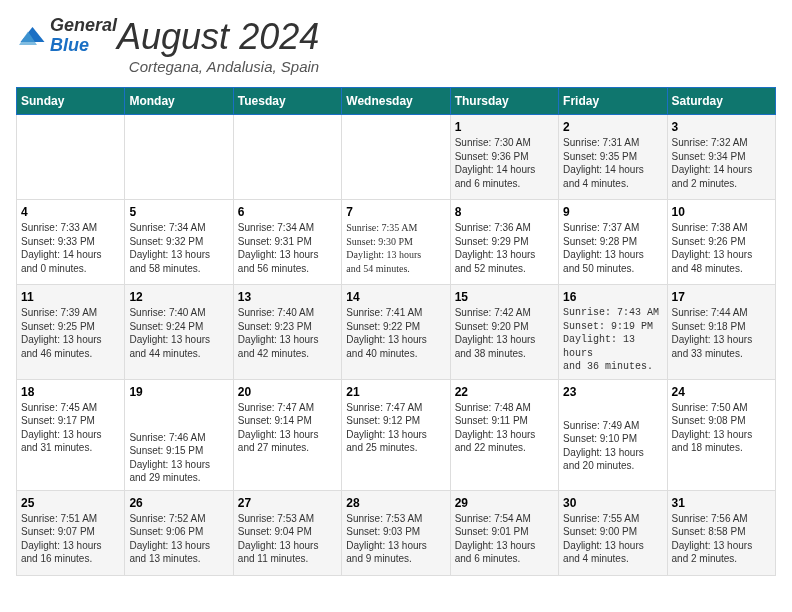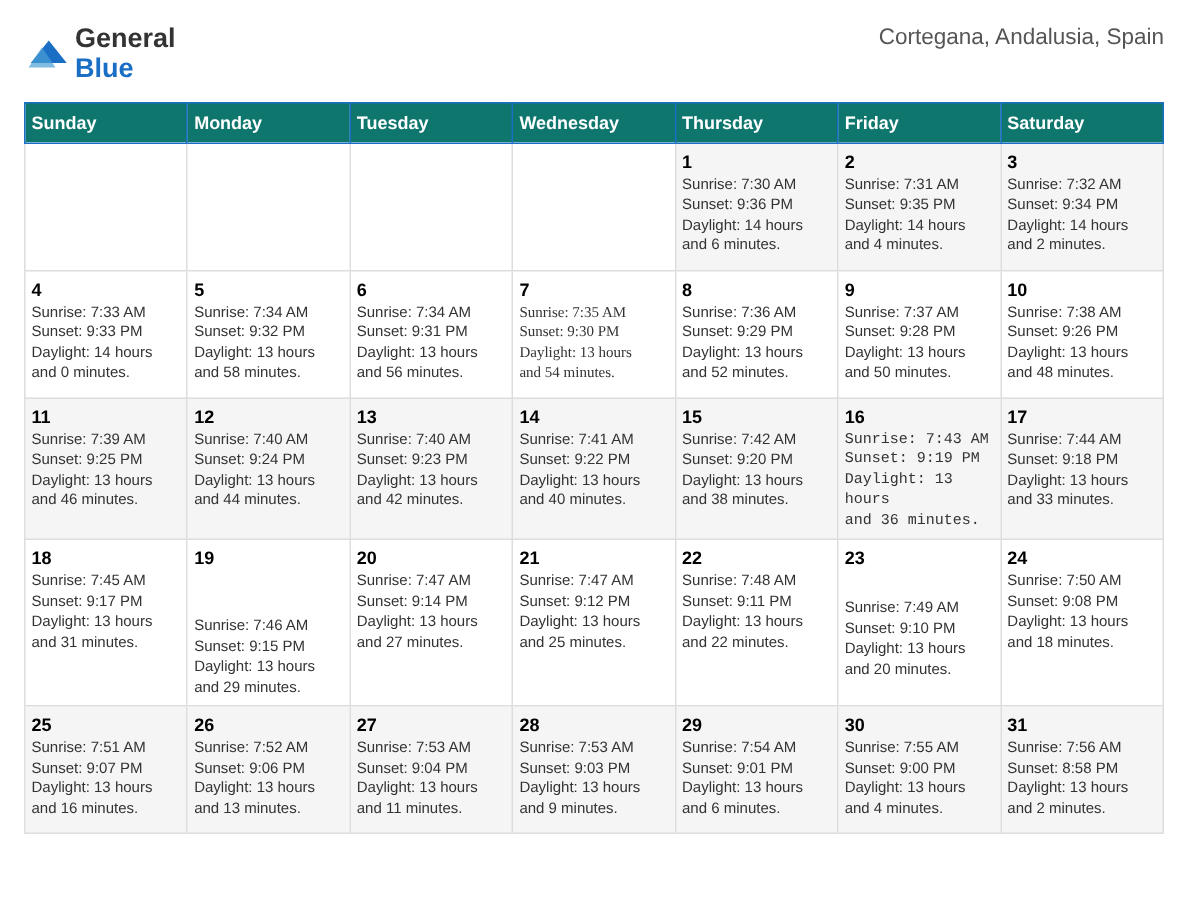--- a/index.html
+++ b/index.html
@@ -5,23 +5,23 @@
     * { margin: 0; padding: 0; box-sizing: border-box; }
     body {
       font-family: Arial, sans-serif;
       background: #fff;
       width: 792px;
       min-height: 612px;
       padding: 16px;
     }
     .header-area {
       display: flex;
-      justify-content: space-between;
       align-items: flex-start;
       margin-bottom: 12px;
+      font-style: italic;
     }
     .logo {
       display: flex;
       align-items: center;
       gap: 4px;
     }
     .logo-text {
       font-size: 18px;
       font-weight: bold;
       line-height: 1.1;
@@ -98,20 +98,21 @@
     <svg class="logo-icon" viewBox="0 0 40 40">
       <polygon points="22,8 38,28 6,28" fill="#1a6fc4"></polygon>
       <polygon points="16,14 28,32 4,32" fill="#4a9fd4" opacity="0.7"></polygon>
     </svg>
     <div class="logo-text">
       <span class="logo-general">General</span><br>
       <span class="logo-blue">Blue</span>
     </div>
   </div>
   <div class="title-area">
+    <div class="month-title">August 2024</div>
     <div class="location">Cortegana, Andalusia, Spain</div>
   </div>
 </div>
 
 <table>
   <thead>
     <tr>
     <th>Sunday</th>
         <th>Monday</th>
         <th>Tuesday</th>

